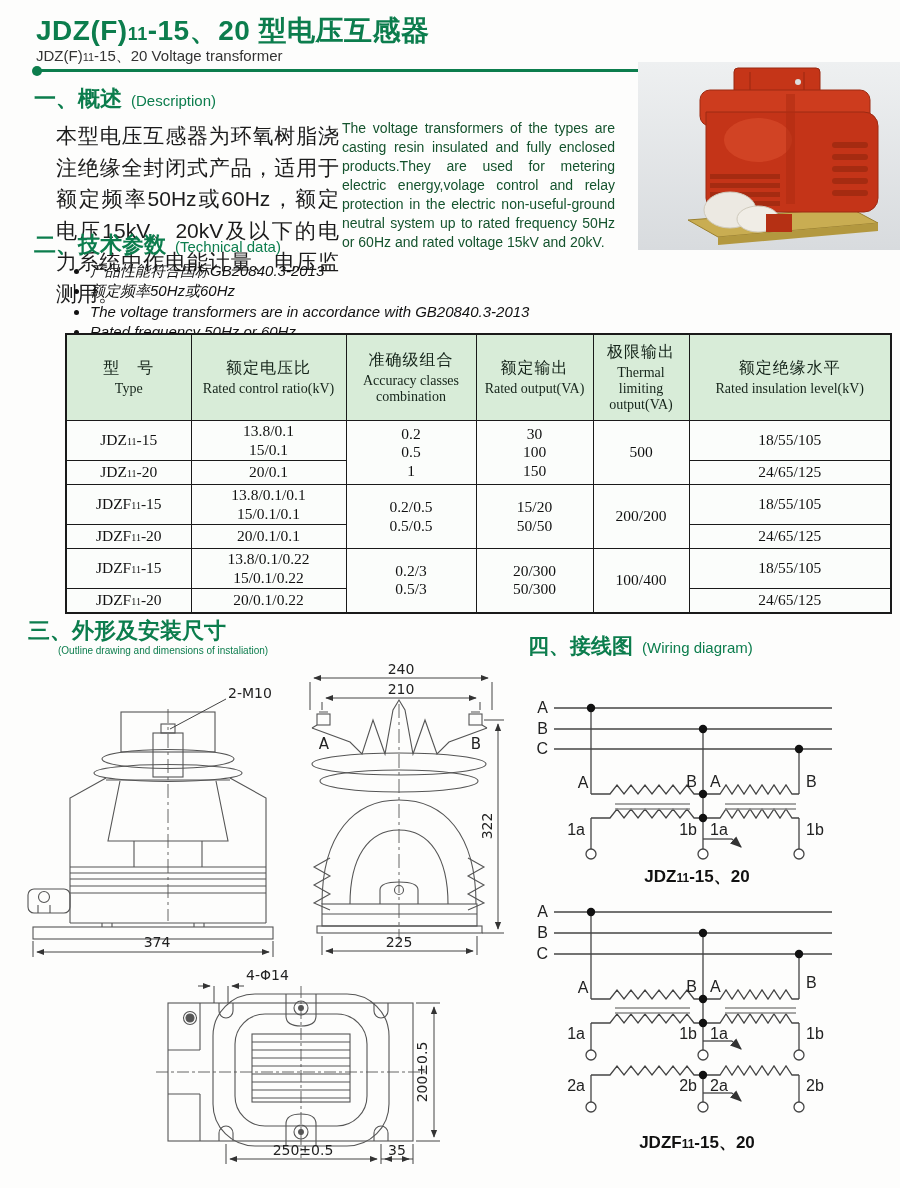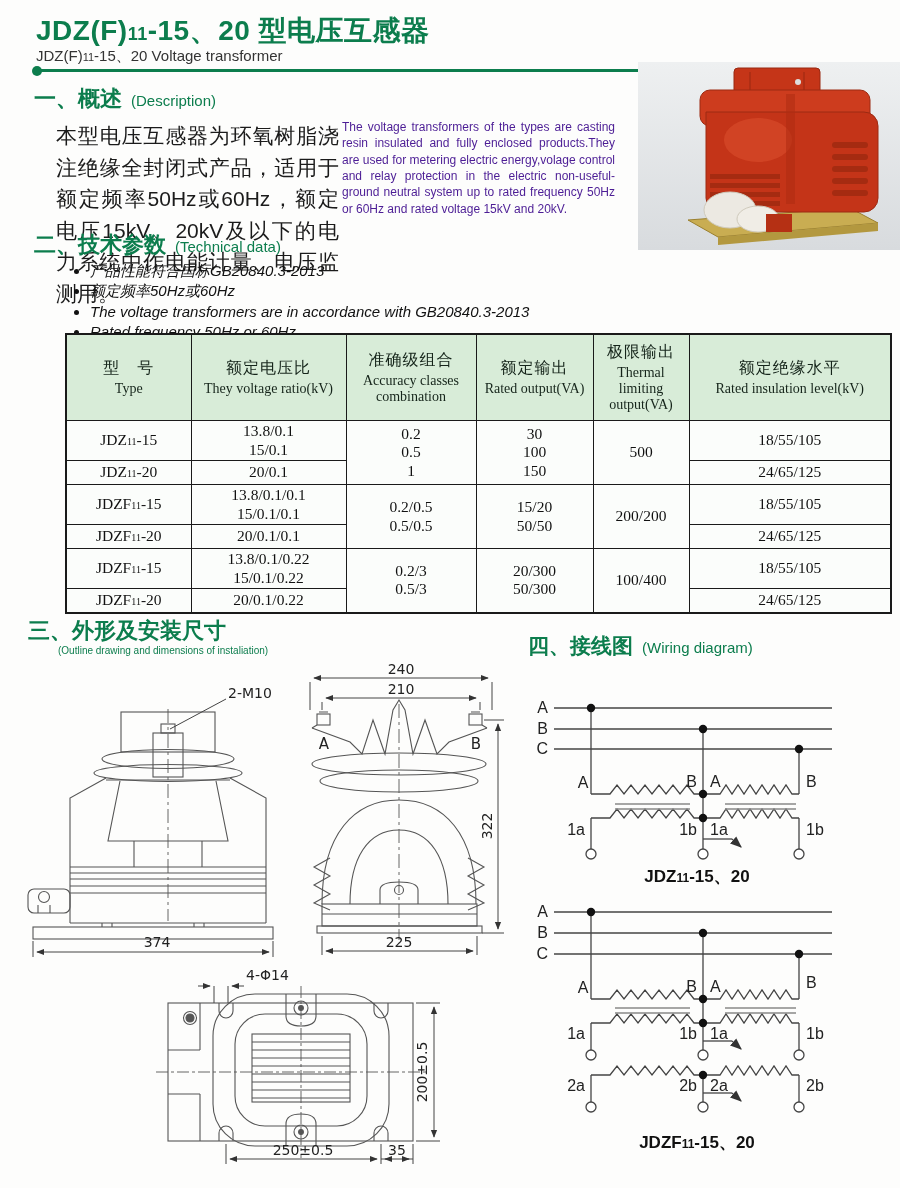--- a/index.html
+++ b/index.html
@@ -17,21 +17,21 @@
   .subtitle .t-sub{font-size:11px;}
   .rule{left:34px;top:69px;width:858px;height:3px;background:#0c7d4d;border-radius:2px;}
   .rule::before{content:"";position:absolute;left:-2px;top:-3.5px;width:10px;height:10px;border-radius:50%;background:#0c7d4d;}
   
   .shead{color:#0c7d4d;white-space:nowrap;}
   .shead .n,.shead .t{font-size:22px;font-weight:bold;}
   .shead .e{font-size:15px;margin-left:9px;}
   .shead-sub{color:#0c7d4d;font-size:10px;}
   
   .desc-zh{left:56px;top:120px;width:283px;font-size:21px;line-height:1.5;text-align:justify;color:#1b1b1b;}
-  .desc-en{left:342px;top:119px;width:273px;font-size:12px;line-height:1.36;text-align:justify;color:#4c1d95;}
+  .desc-en{left:342px;top:119px;width:273px;font-size:14px;line-height:1.36;text-align:justify;color:#14532d;}
   .photo{left:638px;top:62px;width:262px;height:188px;}
   
   .bullets{left:66px;top:256px;margin:6px;padding-left:18px;font-size:15px;color:#111;font-style:italic;}
   .bullets li{margin:0 0 3px 0;line-height:1.15;}
   
   .spec{left:65px;top:333px;width:825px;border-collapse:collapse;table-layout:fixed;
         font-family:"Liberation Serif",serif;background:#fbfdfb;}
   .spec th,.spec td{border:1px solid #1a1a1a;text-align:center;vertical-align:middle;padding:1px 2px;}
   .spec{border:2px solid #1a1a1a;}
   .spec thead th{background:#d8ecd8;font-weight:normal;height:83px;}
@@ -122,21 +122,21 @@
         <col style="width:202px">
       </colgroup>
     <thead>
       <tr>
         <th>
             <div class="zh">型　号</div>
             <div class="en">Type</div>
           </th>
         <th>
             <div class="zh">额定电压比</div>
-            <div class="en">They voltage ratio(kV)</div>
+            <div class="en">Rated control ratio(kV)</div>
           </th>
         <th>
             <div class="zh">准确级组合</div>
             <div class="en">Accuracy classes combination</div>
           </th>
         <th>
             <div class="zh">额定输出</div>
             <div class="en">Rated output(VA)</div>
           </th>
         <th>

